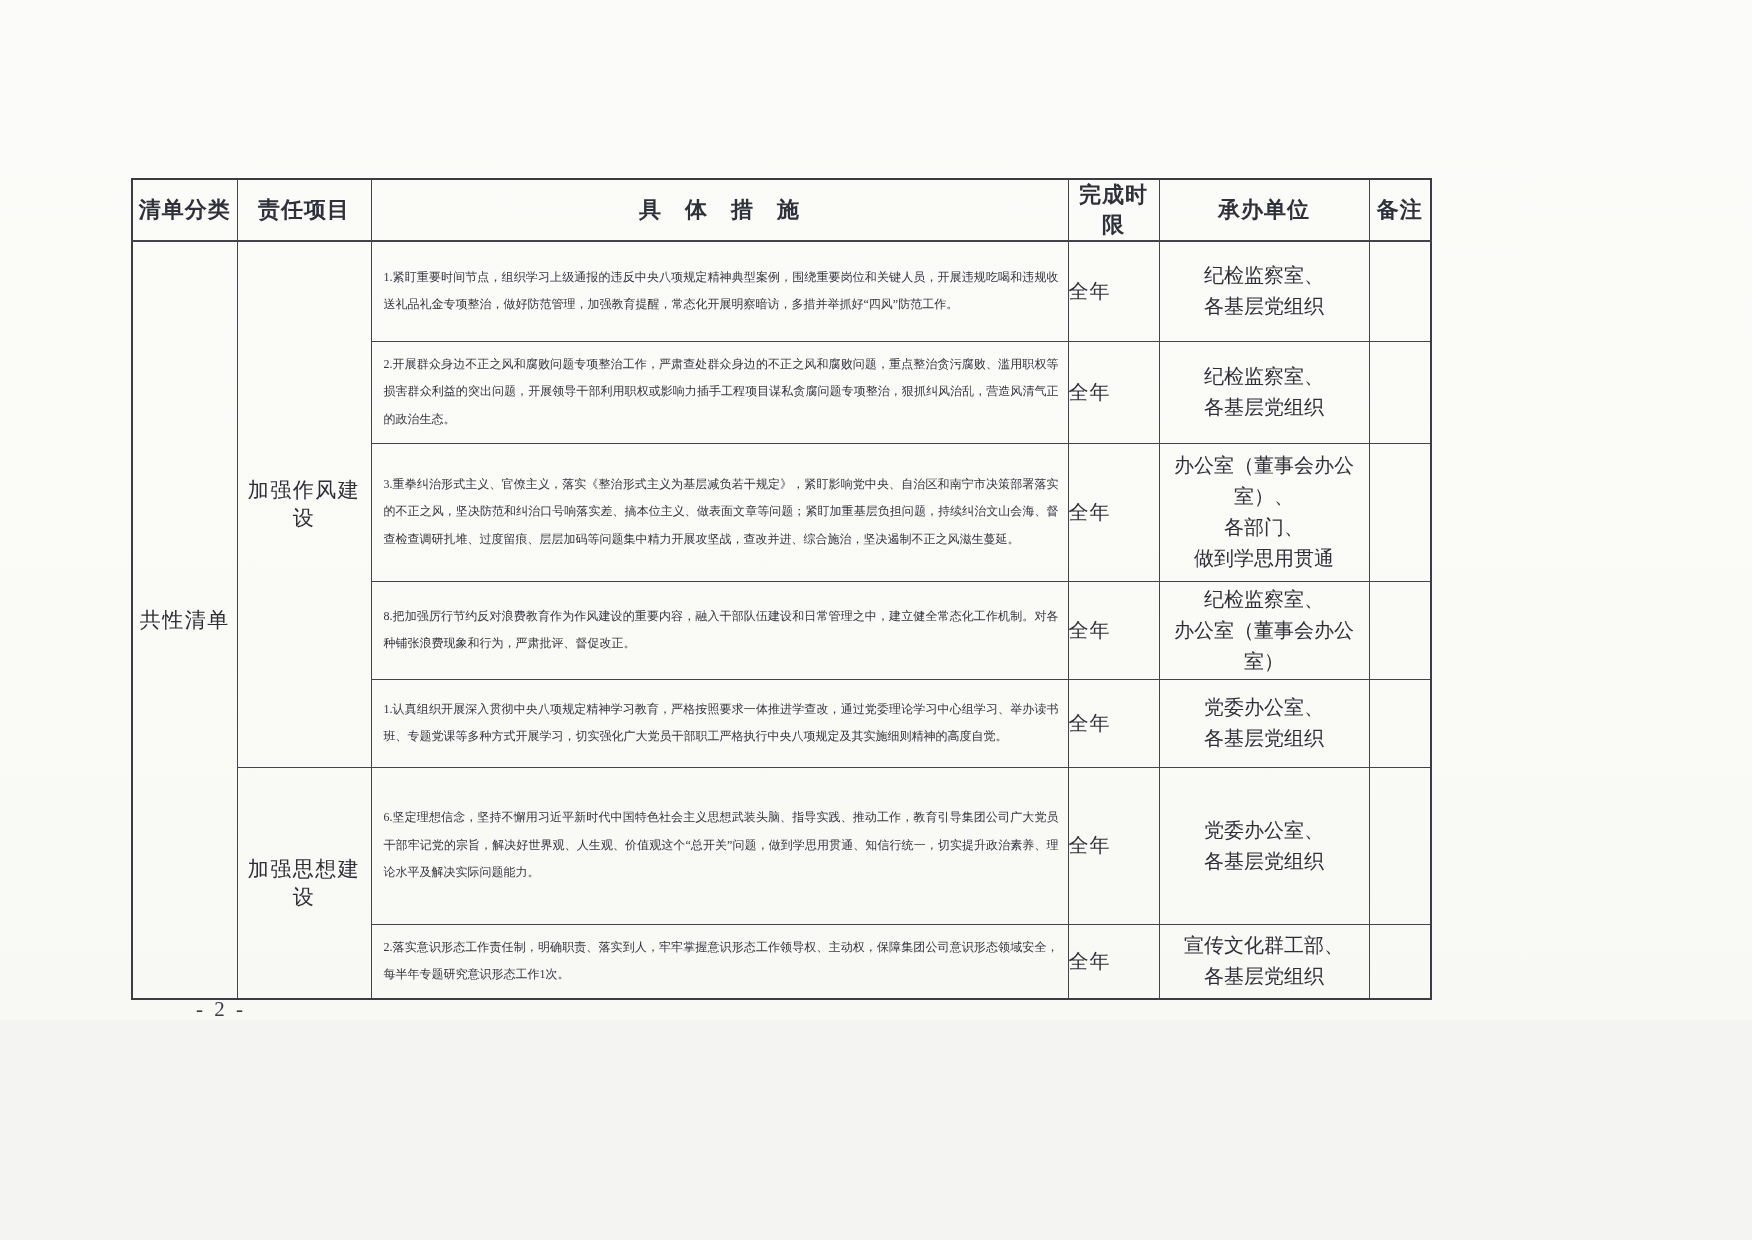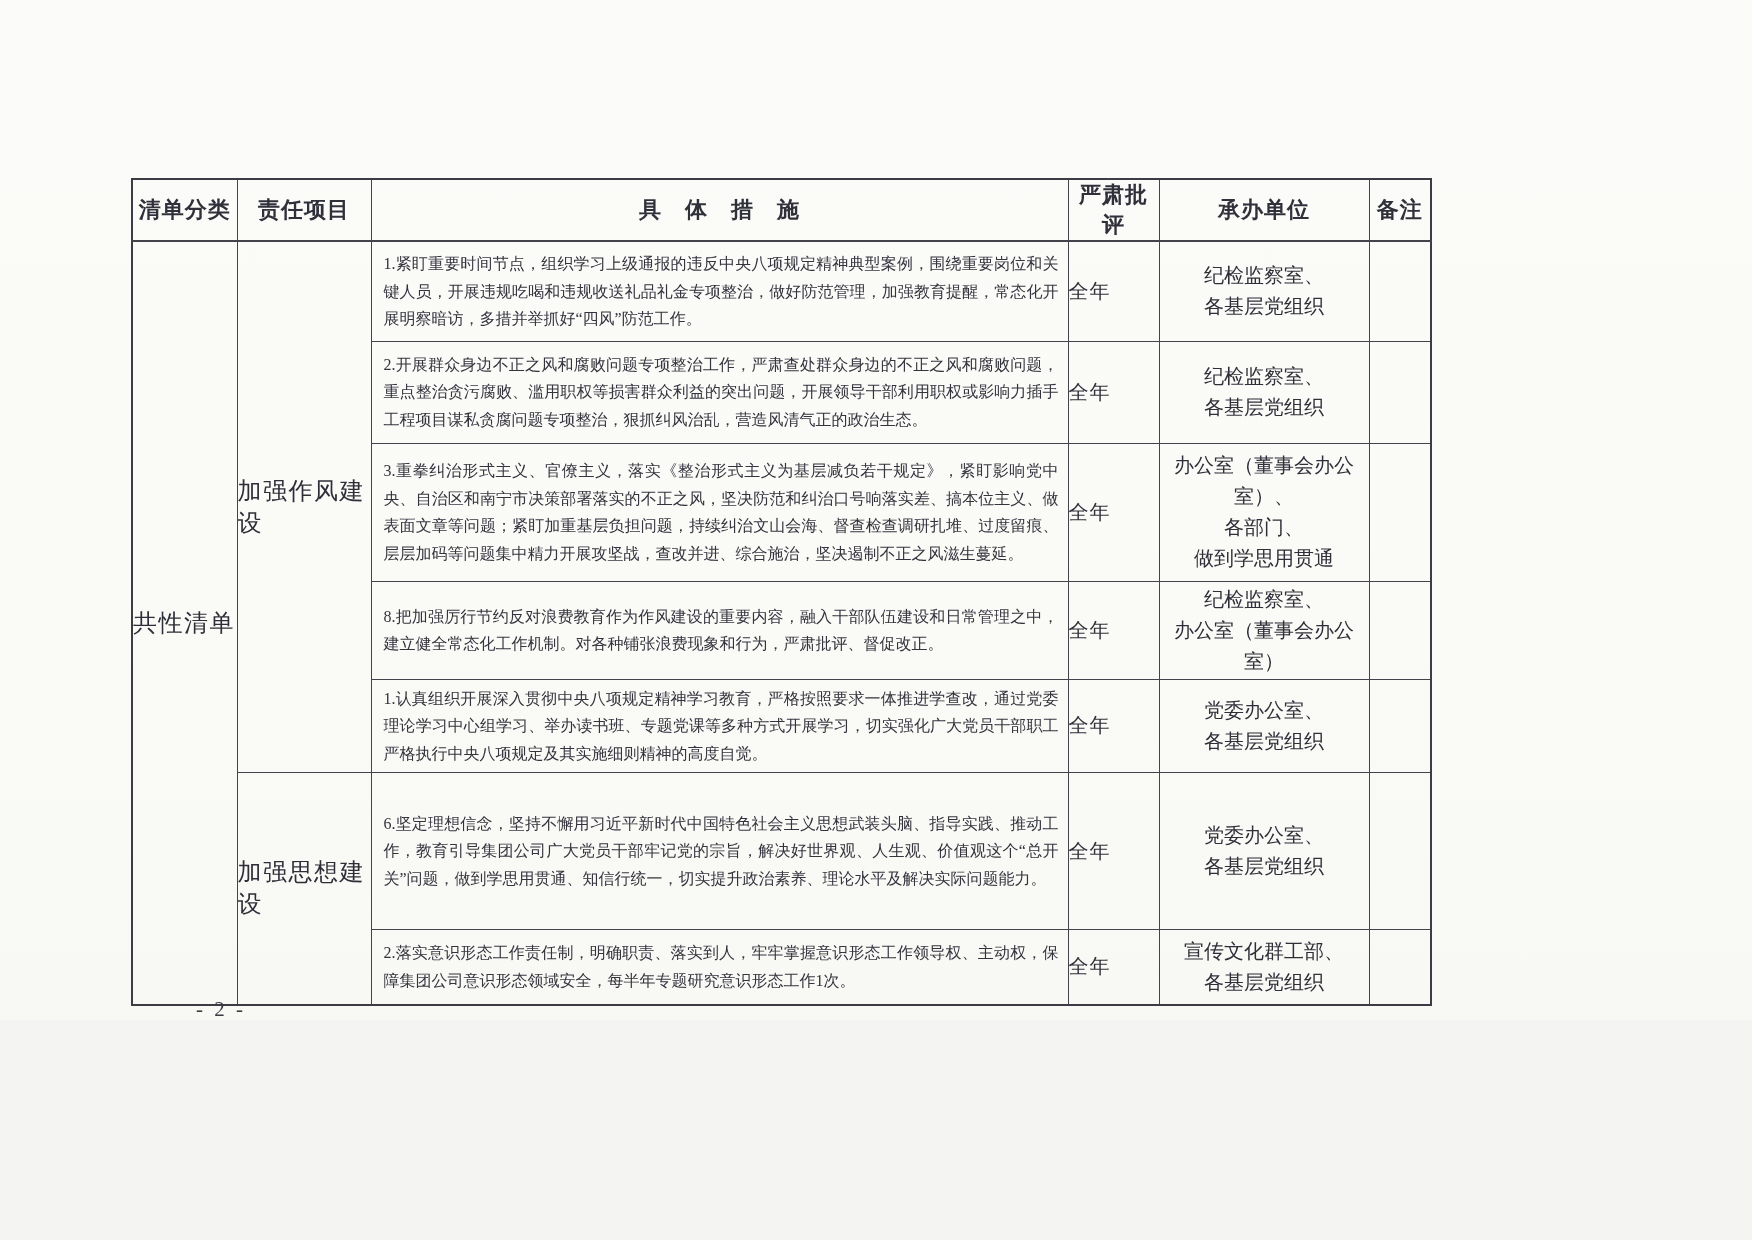--- a/index.html
+++ b/index.html
@@ -27,24 +27,24 @@
     overflow:hidden;
   }
   .sheet th{
     font-size:22px;font-weight:bold;
     height:40px;text-align:center;
     letter-spacing:1px;
     border-bottom-width:2px;
   }
   th.th-measures{white-space:pre;}
   td.cat-cell,td.proj-cell{
-    font-size:24px;letter-spacing:1.5px;color:#2e2e38;
+    text-align:center;font-size:21px;letter-spacing:1.5px;color:#2e2e38;
   }
   td.measure-cell{
-    font-size:16px;line-height:27.5px;
+    font-size:12px;line-height:27.5px;
     text-align:justify;text-align-last:left;
     padding:5px 9px 5px 12px;
     color:#34343e;
   }
   td.deadline-cell{
     text-align:left;font-size:20px;letter-spacing:1px;color:#2f2f39;
   }
   td.unit-cell{
     text-align:center;font-size:20px;line-height:31px;
     white-space:pre-line;color:#2f2f39;
@@ -68,21 +68,21 @@
       <col style="width:697px">
       <col style="width:91px">
       <col style="width:210px">
       <col style="width:62px">
     </colgroup>
     <thead>
       <tr style="height:40px">
         <th>清单分类</th>
         <th>责任项目</th>
         <th class="th-measures">具　体　措　施</th>
-        <th>严肃批评</th>
+        <th>完成时限</th>
         <th>承办单位</th>
         <th>备注</th>
       </tr>
     </thead>
     <tbody>
       <tr style="height:100px">
         <td class="cat-cell" rowspan="7">共性清单</td>
         <td class="proj-cell" rowspan="5">加强作风建设</td>
         <td class="measure-cell">1.紧盯重要时间节点，组织学习上级通报的违反中央八项规定精神典型案例，围绕重要岗位和关键人员，开展违规吃喝和违规收送礼品礼金专项整治，做好防范管理，加强教育提醒，常态化开展明察暗访，多措并举抓好“四风”防范工作。</td>
         <td class="deadline-cell">全年</td>

